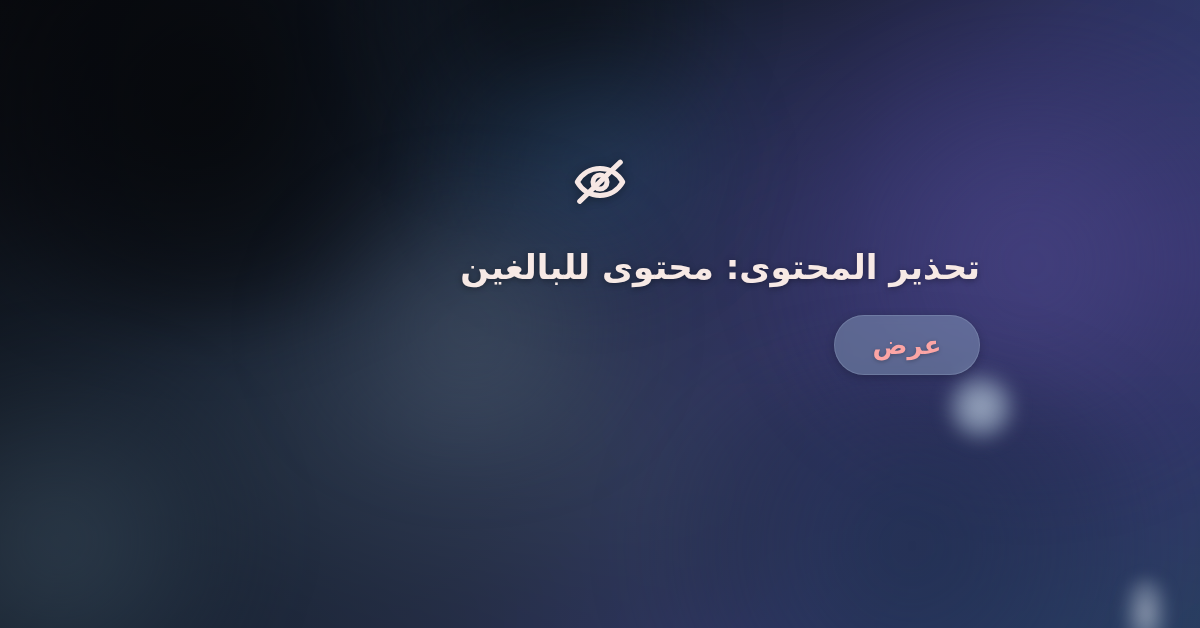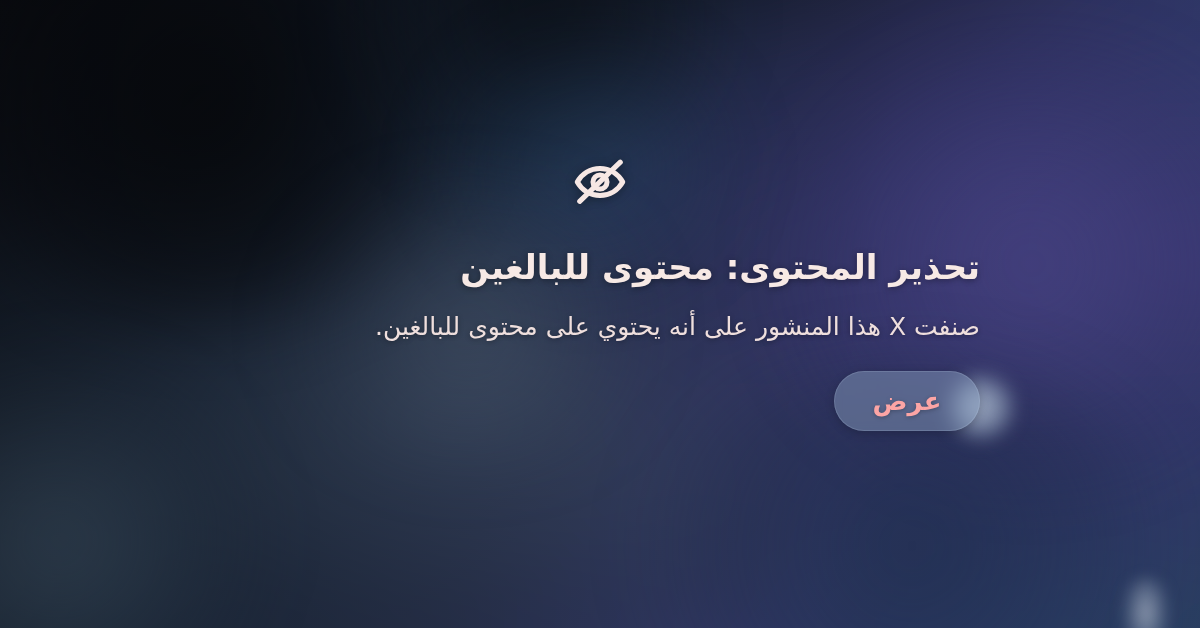--- a/index.html
+++ b/index.html
@@ -216,21 +216,20 @@
     <span class="eye-off-icon">
       <svg viewBox="0 0 24 24" fill="none" stroke="currentColor" stroke-width="2.1" stroke-linecap="round" stroke-linejoin="round" aria-hidden="true">
         <path d="M2.6 12.4c1.9-3.4 5.4-5.6 9.4-5.6s7.5 2.2 9.4 5.6c-1.9 3.4-5.4 5.6-9.4 5.6S4.5 15.8 2.6 12.4Z"></path>
         <circle cx="12" cy="12.4" r="2.9"></circle>
         <line x1="3.6" y1="20.4" x2="20.4" y2="4.2"></line>
       </svg>
     </span>
 
     <div class="panel-text">
       <h1 class="warning-title">تحذير المحتوى: محتوى للبالغين</h1>
-      <p class="warning-body">صنفت X هذا المنشور على أنه يحتوي على محتوى للبالغين.</p>
     </div>
 
     <div class="action-row">
       <button type="button" class="view-button">عرض</button>
     </div>
 
   </div>
 </div>
 
 </body></html>

